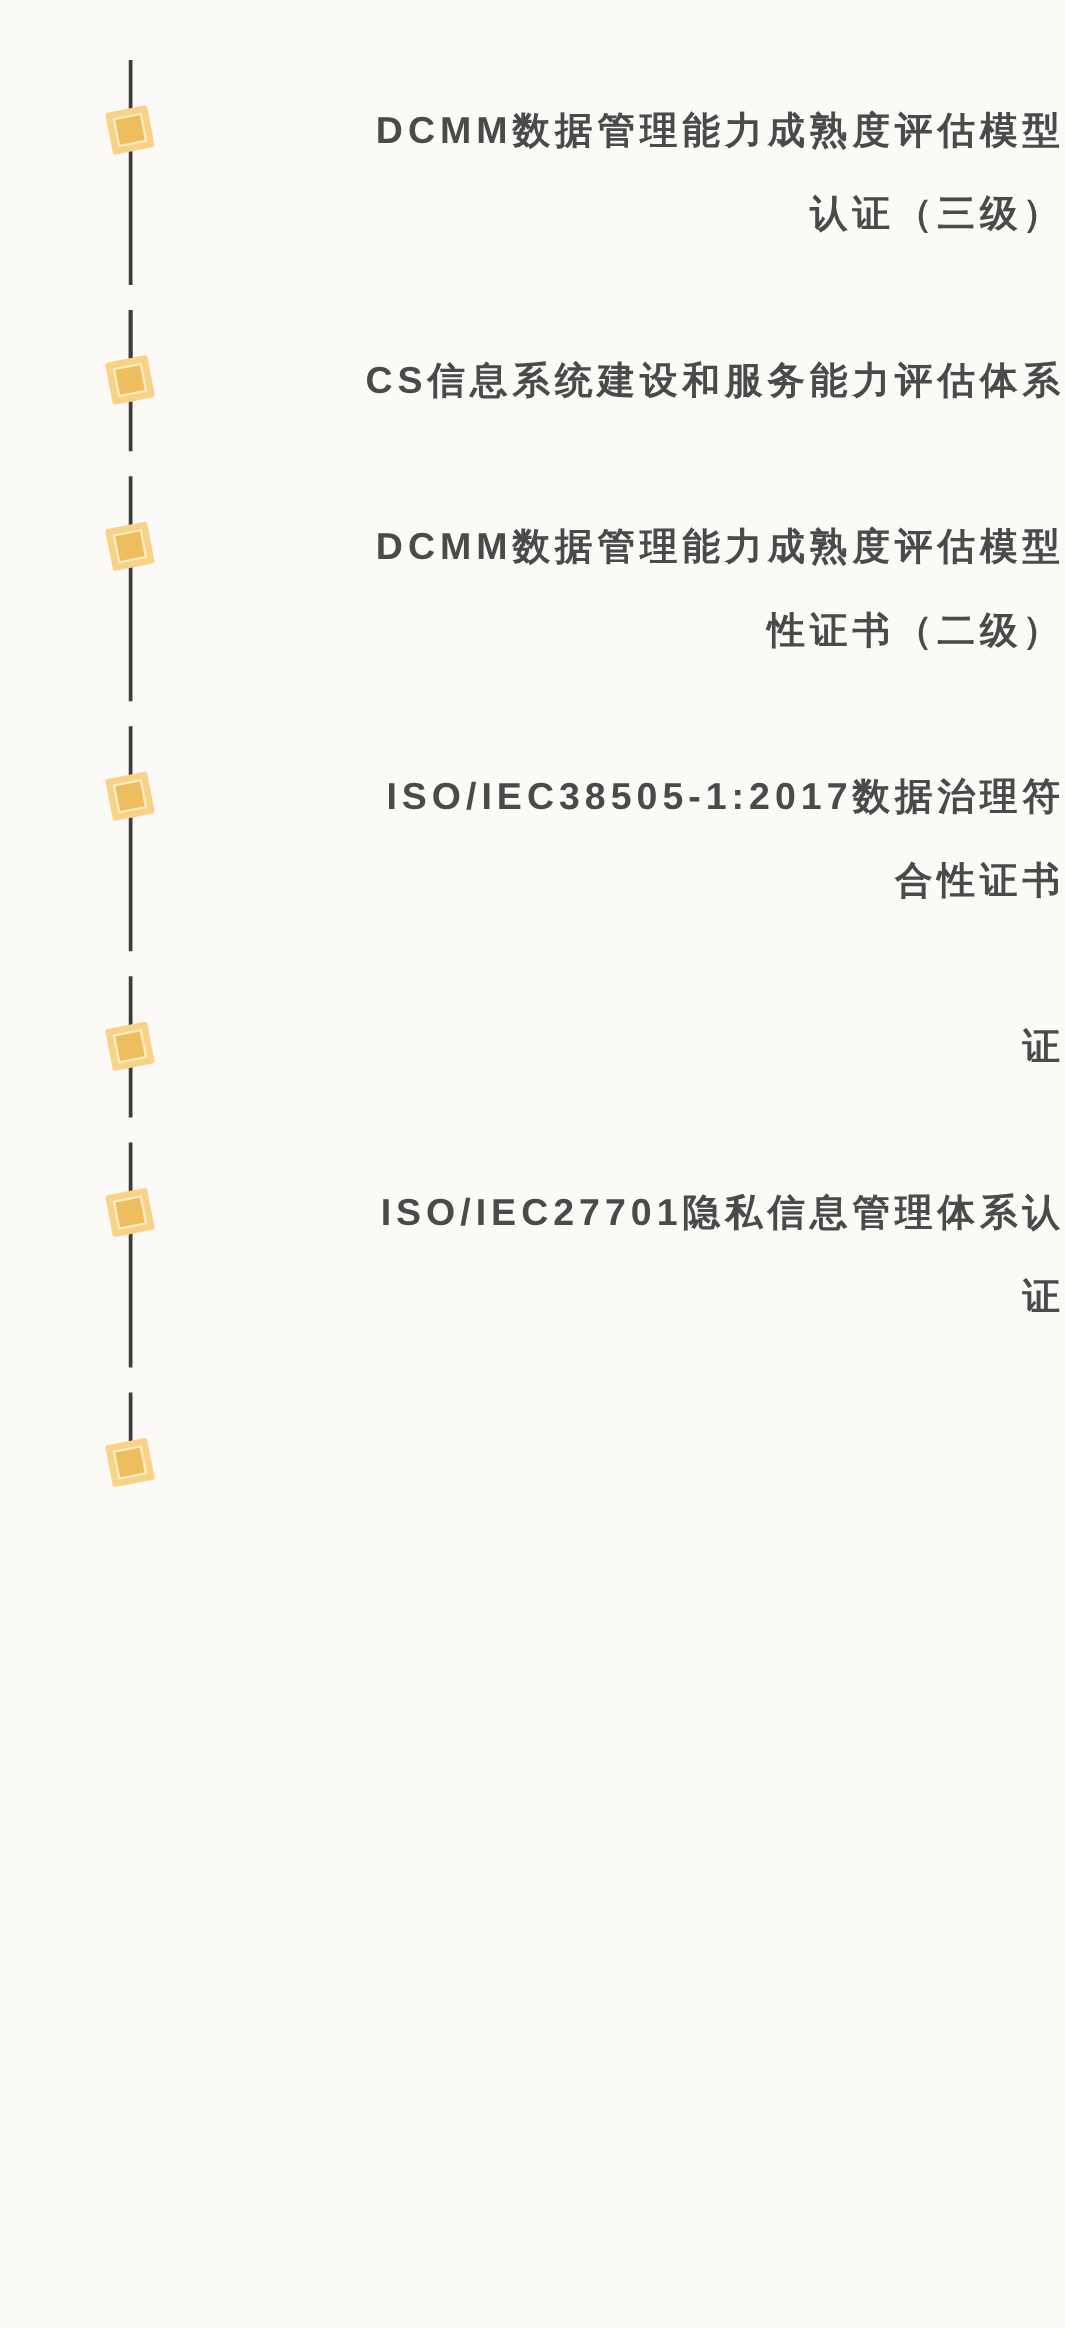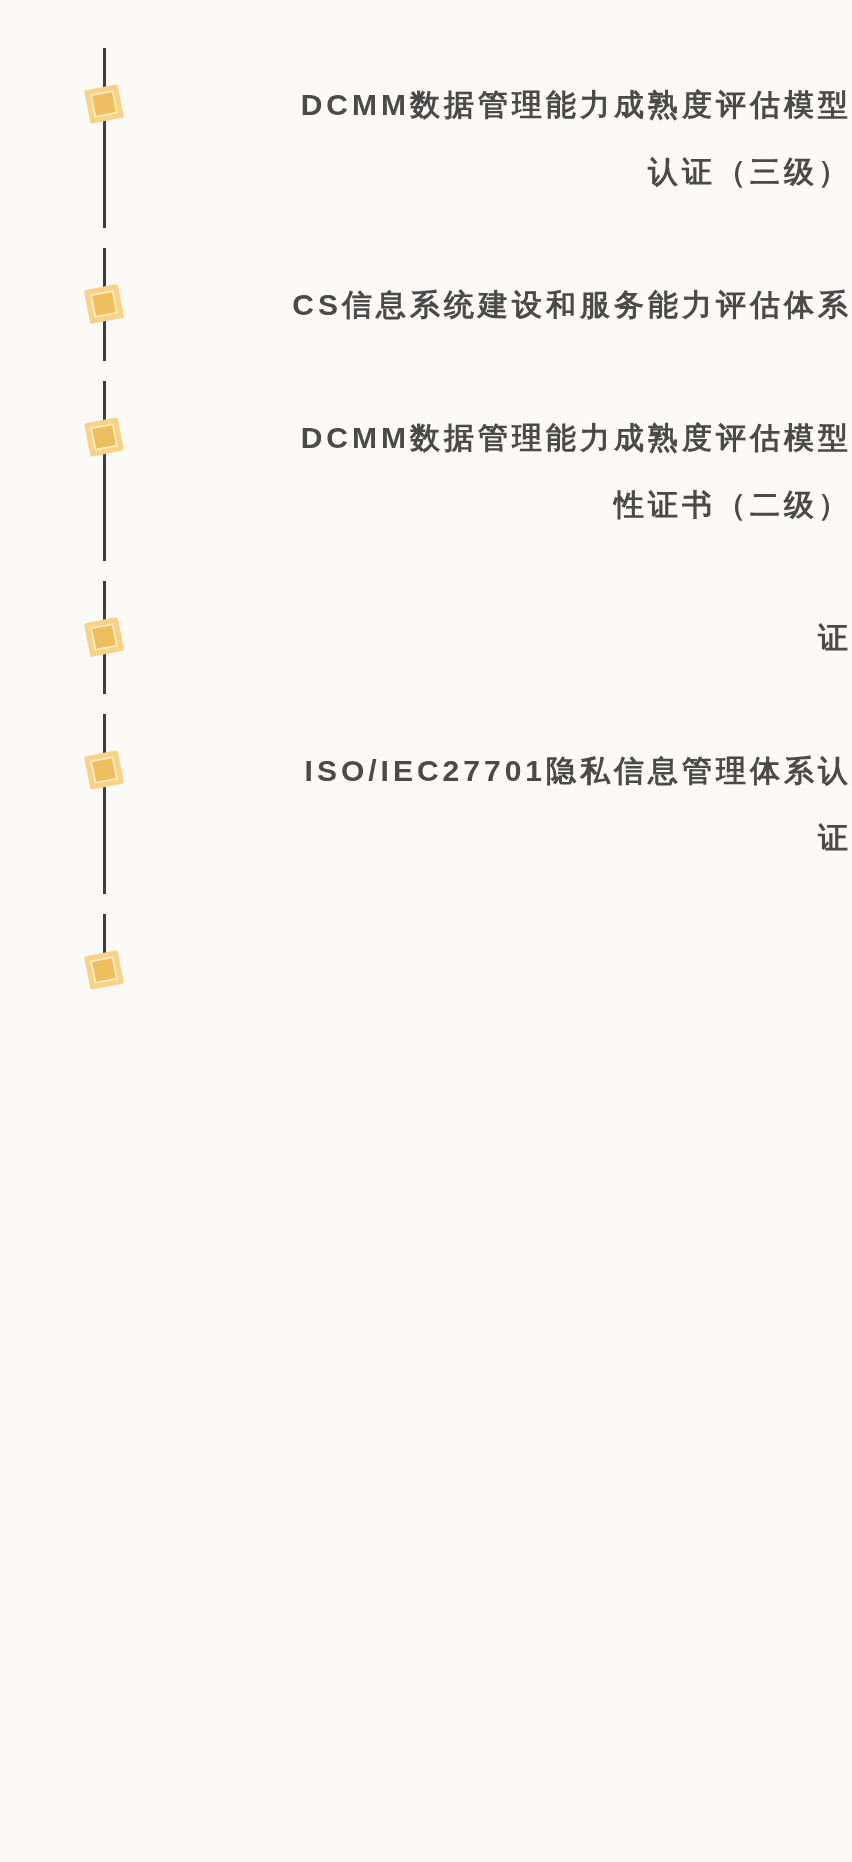--- a/index.html
+++ b/index.html
@@ -100,20 +100,24 @@
       <span class="marker"></span>
       <div class="lines">
         <div class="line">DCMM数据管理能力成熟度评估模型</div>
         <div class="line">性证书（二级）</div>
       </div>
     </div>
 
     <div class="item">
       <span class="rail"></span>
       <span class="marker"></span>
+      <div class="lines">
+        <div class="line">ISO/IEC38505-1:2017数据治理符</div>
+        <div class="line">合性证书</div>
+      </div>
     </div>
 
     <div class="item">
       <span class="rail"></span>
       <span class="marker"></span>
       <div class="lines">
         <div class="line">证</div>
       </div>
     </div>
 

